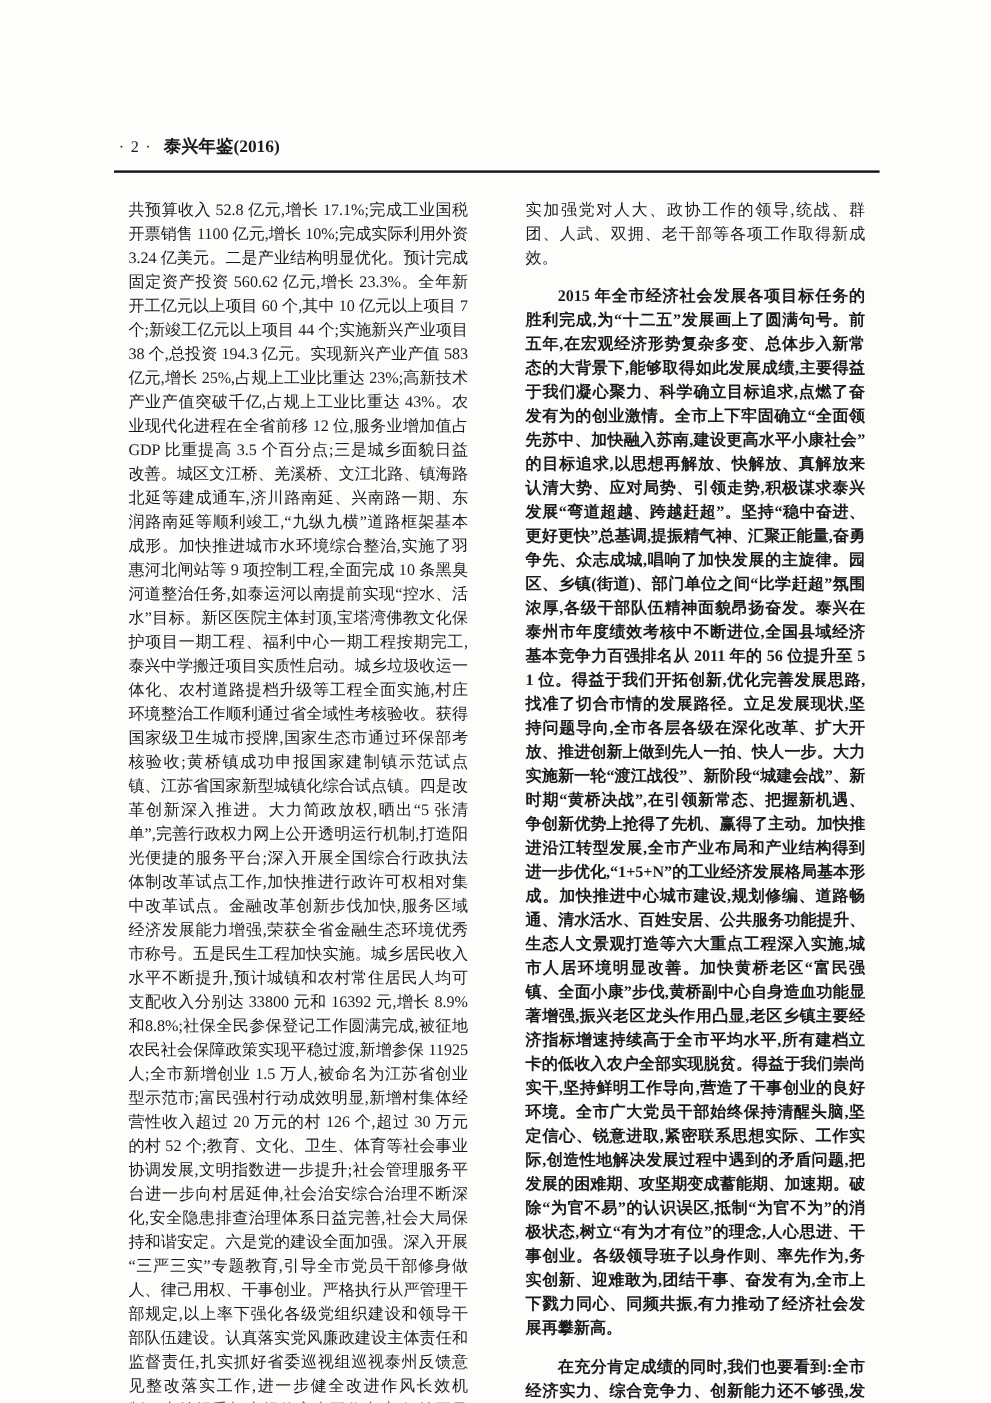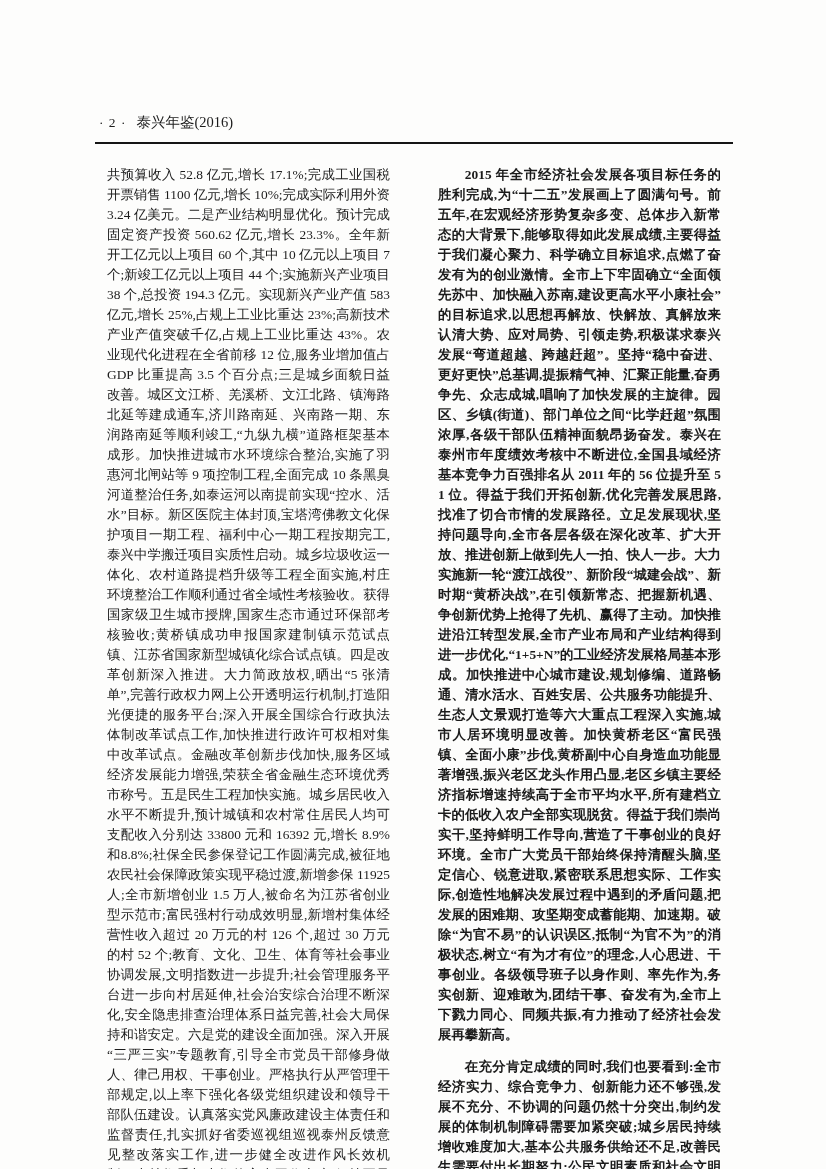--- a/index.html
+++ b/index.html
@@ -26,21 +26,21 @@
     align-items: baseline;
     padding-bottom: 10px;
     padding-left: 4px;
   }
   .page-num {
     font-size: 13.5px;
     letter-spacing: 1px;
     white-space: nowrap;
   }
   .book-title {
-    font-weight: normal;
+    font-weight: bold;
     font-size: 14.5px;
     margin-left: 10px;
     white-space: nowrap;
   }
   .rule {
     height: 0;
     border-top: 2px solid #151515;
   }
   .columns {
     display: flex;
@@ -76,19 +76,20 @@
 
   <div class="rule"></div>
 
   <div class="columns">
 
     <div class="col">
       <p>共预算收入 52.8 亿元,增长 17.1%;完成工业国税开票销售 1100 亿元,增长 10%;完成实际利用外资 3.24 亿美元。二是产业结构明显优化。预计完成固定资产投资 560.62 亿元,增长 23.3%。全年新开工亿元以上项目 60 个,其中 10 亿元以上项目 7 个;新竣工亿元以上项目 44 个;实施新兴产业项目 38 个,总投资 194.3 亿元。实现新兴产业产值 583 亿元,增长 25%,占规上工业比重达 23%;高新技术产业产值突破千亿,占规上工业比重达 43%。农业现代化进程在全省前移 12 位,服务业增加值占 GDP 比重提高 3.5 个百分点;三是城乡面貌日益改善。城区文江桥、羌溪桥、文江北路、镇海路北延等建成通车,济川路南延、兴南路一期、东润路南延等顺利竣工,“九纵九横”道路框架基本成形。加快推进城市水环境综合整治,实施了羽惠河北闸站等 9 项控制工程,全面完成 10 条黑臭河道整治任务,如泰运河以南提前实现“控水、活水”目标。新区医院主体封顶,宝塔湾佛教文化保护项目一期工程、福利中心一期工程按期完工,泰兴中学搬迁项目实质性启动。城乡垃圾收运一体化、农村道路提档升级等工程全面实施,村庄环境整治工作顺利通过省全域性考核验收。获得国家级卫生城市授牌,国家生态市通过环保部考核验收;黄桥镇成功申报国家建制镇示范试点镇、江苏省国家新型城镇化综合试点镇。四是改革创新深入推进。大力简政放权,晒出“5 张清单”,完善行政权力网上公开透明运行机制,打造阳光便捷的服务平台;深入开展全国综合行政执法体制改革试点工作,加快推进行政许可权相对集中改革试点。金融改革创新步伐加快,服务区域经济发展能力增强,荣获全省金融生态环境优秀市称号。五是民生工程加快实施。城乡居民收入水平不断提升,预计城镇和农村常住居民人均可支配收入分别达 33800 元和 16392 元,增长 8.9%和8.8%;社保全民参保登记工作圆满完成,被征地农民社会保障政策实现平稳过渡,新增参保 11925 人;全市新增创业 1.5 万人,被命名为江苏省创业型示范市;富民强村行动成效明显,新增村集体经营性收入超过 20 万元的村 126 个,超过 30 万元的村 52 个;教育、文化、卫生、体育等社会事业协调发展,文明指数进一步提升;社会管理服务平台进一步向村居延伸,社会治安综合治理不断深化,安全隐患排查治理体系日益完善,社会大局保持和谐安定。六是党的建设全面加强。深入开展“三严三实”专题教育,引导全市党员干部修身做人、律己用权、干事创业。严格执行从严管理干部规定,以上率下强化各级党组织建设和领导干部队伍建设。认真落实党风廉政建设主体责任和监督责任,扎实抓好省委巡视组巡视泰州反馈意见整改落实工作,进一步健全改进作风长效机制。支持纪委加大纪律审查工作力度,保持正风反腐高压态势,全市政治生态风清气正。切</p>
     </div>
 
     <div class="col">
+      <p>实加强党对人大、政协工作的领导,统战、群团、人武、双拥、老干部等各项工作取得新成效。</p>
       <p class="indent">2015 年全市经济社会发展各项目标任务的胜利完成,为“十二五”发展画上了圆满句号。前五年,在宏观经济形势复杂多变、总体步入新常态的大背景下,能够取得如此发展成绩,主要得益于我们凝心聚力、科学确立目标追求,点燃了奋发有为的创业激情。全市上下牢固确立“全面领先苏中、加快融入苏南,建设更高水平小康社会”的目标追求,以思想再解放、快解放、真解放来认清大势、应对局势、引领走势,积极谋求泰兴发展“弯道超越、跨越赶超”。坚持“稳中奋进、更好更快”总基调,提振精气神、汇聚正能量,奋勇争先、众志成城,唱响了加快发展的主旋律。园区、乡镇(街道)、部门单位之间“比学赶超”氛围浓厚,各级干部队伍精神面貌昂扬奋发。泰兴在泰州市年度绩效考核中不断进位,全国县域经济基本竞争力百强排名从 2011 年的 56 位提升至 51 位。得益于我们开拓创新,优化完善发展思路,找准了切合市情的发展路径。立足发展现状,坚持问题导向,全市各层各级在深化改革、扩大开放、推进创新上做到先人一拍、快人一步。大力实施新一轮“渡江战役”、新阶段“城建会战”、新时期“黄桥决战”,在引领新常态、把握新机遇、争创新优势上抢得了先机、赢得了主动。加快推进沿江转型发展,全市产业布局和产业结构得到进一步优化,“1+5+N”的工业经济发展格局基本形成。加快推进中心城市建设,规划修编、道路畅通、清水活水、百姓安居、公共服务功能提升、生态人文景观打造等六大重点工程深入实施,城市人居环境明显改善。加快黄桥老区“富民强镇、全面小康”步伐,黄桥副中心自身造血功能显著增强,振兴老区龙头作用凸显,老区乡镇主要经济指标增速持续高于全市平均水平,所有建档立卡的低收入农户全部实现脱贫。得益于我们崇尚实干,坚持鲜明工作导向,营造了干事创业的良好环境。全市广大党员干部始终保持清醒头脑,坚定信心、锐意进取,紧密联系思想实际、工作实际,创造性地解决发展过程中遇到的矛盾问题,把发展的困难期、攻坚期变成蓄能期、加速期。破除“为官不易”的认识误区,抵制“为官不为”的消极状态,树立“有为才有位”的理念,人心思进、干事创业。各级领导班子以身作则、率先作为,务实创新、迎难敢为,团结干事、奋发有为,全市上下戮力同心、同频共振,有力推动了经济社会发展再攀新高。</p>
       <p class="indent">在充分肯定成绩的同时,我们也要看到:全市经济实力、综合竞争力、创新能力还不够强,发展不充分、不协调的问题仍然十分突出,制约发展的体制机制障碍需要加紧突破;城乡居民持续增收难度加大,基本公共服务供给还不足,改善民生需要付出长期努力;公民文明素质和社会文明程度有待提高,法治建设需要进一</p>
     </div>
 
   </div>
 
 </div>
 
 </body></html>

